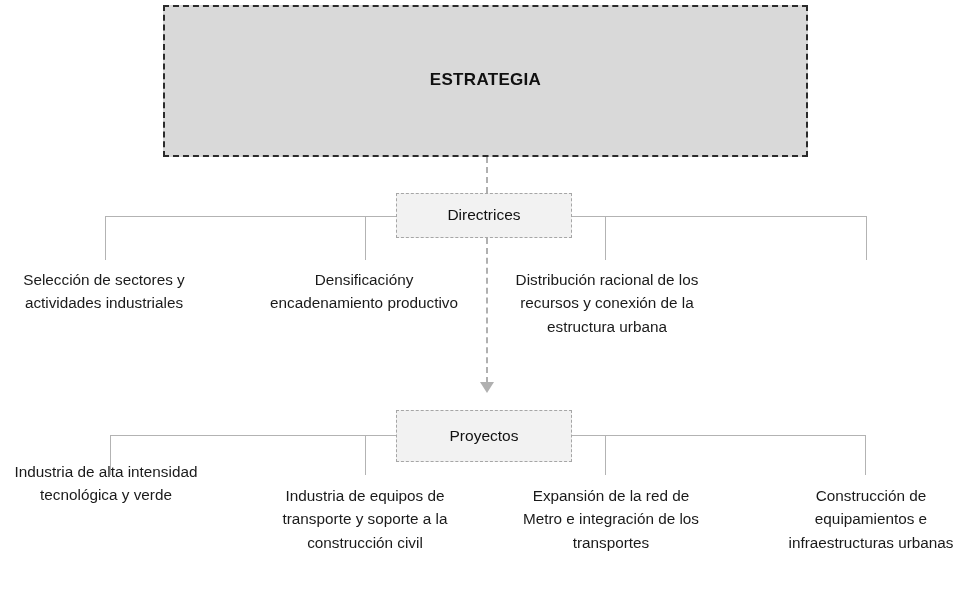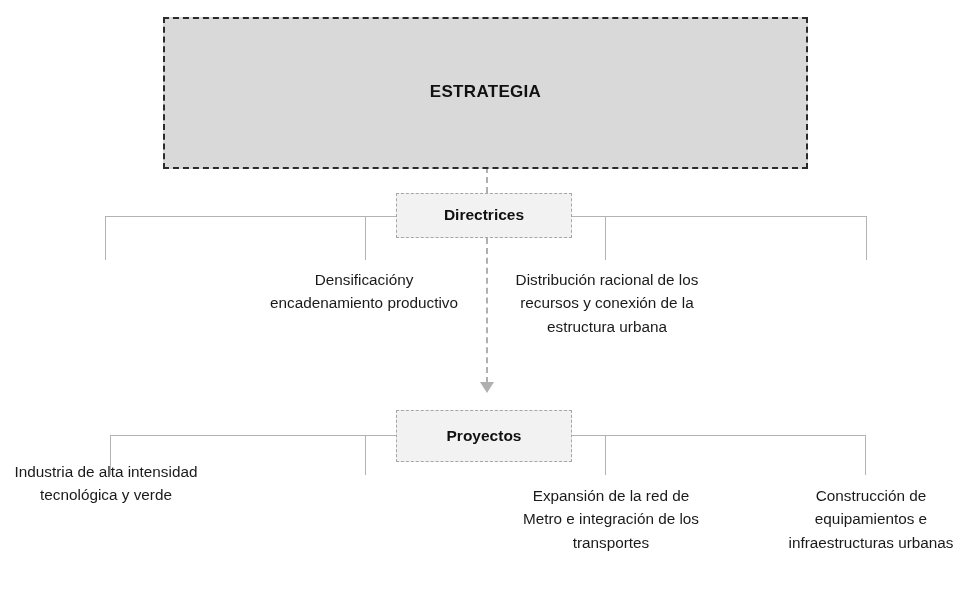--- a/index.html
+++ b/index.html
@@ -27,21 +27,20 @@
     width: 645px;
     height: 152px;
     box-sizing: border-box;
     background: #d9d9d9;
     border: 2px dashed #2b2b2b;
     display: flex;
     flex-direction: column;
     align-items: center;
     justify-content: center;
     padding: 4px 14px 6px 14px;
-    margin-top: 12px;
   }
   .strategy-title {
     font-size: 17px;
     font-weight: bold;
     letter-spacing: 0.3px;
     line-height: 1.45;
     text-align: center;
     color: #111111;
   }
   .strategy-text {
@@ -57,21 +56,21 @@
     position: absolute;
     box-sizing: border-box;
     background: #f2f2f2;
     border: 1px dashed #a6a6a6;
     display: flex;
     align-items: center;
     justify-content: center;
   }
   .level-box-label {
     font-size: 15.5px;
-    font-weight: bold;
+    font-weight: normal;
     color: #111111;
     line-height: 1.2;
   }
   #directrices-box {
     left: 396px;
     top: 193px;
     width: 176px;
     height: 45px;
   }
   #proyectos-box {
@@ -133,33 +132,35 @@
   <div class="hline" style="left:105px; top:216px; width:761px;"></div>
   <div class="vline" style="left:105px; top:216px; height:44px;"></div>
   <div class="vline" style="left:365px; top:216px; height:44px;"></div>
   <div class="vline" style="left:605px; top:216px; height:44px;"></div>
   <div class="vline" style="left:866px; top:216px; height:44px;"></div>
 
   <div class="level-box" id="directrices-box">
     <span class="level-box-label">Directrices</span>
   </div>
 
+  <div class="leaf" style="left:6px; top:268px; width:196px;">Selección de sectores y actividades industriales</div>
   <div class="leaf" style="left:266px; top:268px; width:196px;">Densificacióny encadenamiento productivo</div>
   <div class="leaf" style="left:494px; top:268px; width:226px;text-align:center;">Distribución racional de los recursos y conexión de la estructura urbana</div>
 
   <div class="flow-arrow-line" style="top:238px; height:145px;"></div>
   <div class="flow-arrow-head" style="top:382px;"></div>
 
   <div class="hline" style="left:110px; top:435px; width:755px;"></div>
   <div class="vline" style="left:110px; top:435px; height:40px;"></div>
   <div class="vline" style="left:365px; top:435px; height:40px;"></div>
   <div class="vline" style="left:605px; top:435px; height:40px;"></div>
   <div class="vline" style="left:865px; top:435px; height:40px;"></div>
 
   <div class="level-box" id="proyectos-box">
     <span class="level-box-label">Proyectos</span>
   </div>
 
   <div class="leaf" style="left:8px; top:460px; width:196px;">Industria de alta intensidad tecnológica y verde</div>
+  <div class="leaf" style="left:252px; top:484px; width:226px;">Industria de equipos de transporte y soporte a la construcción civil</div>
   <div class="leaf" style="left:518px; top:484px; width:186px;">Expansión de la red de Metro e integración de los transportes</div>
   <div class="leaf" style="left:778px; top:484px; width:186px;">Construcción de equipamientos e infraestructuras urbanas</div>
 
 </div>
 
 </body></html>

